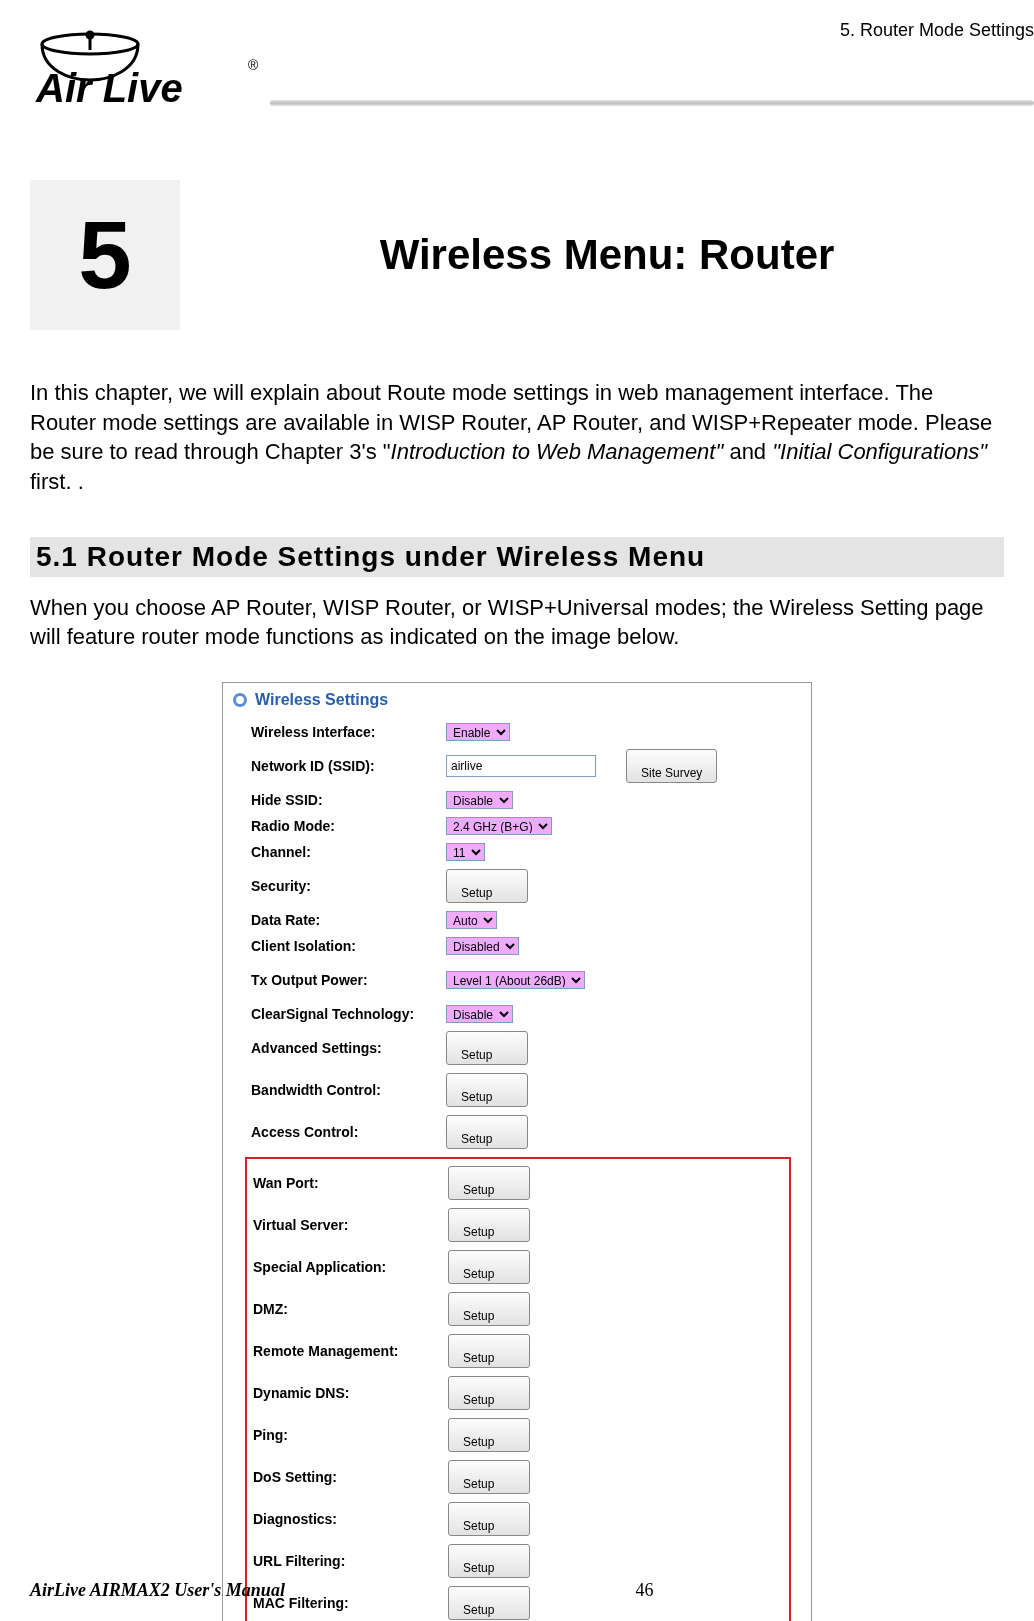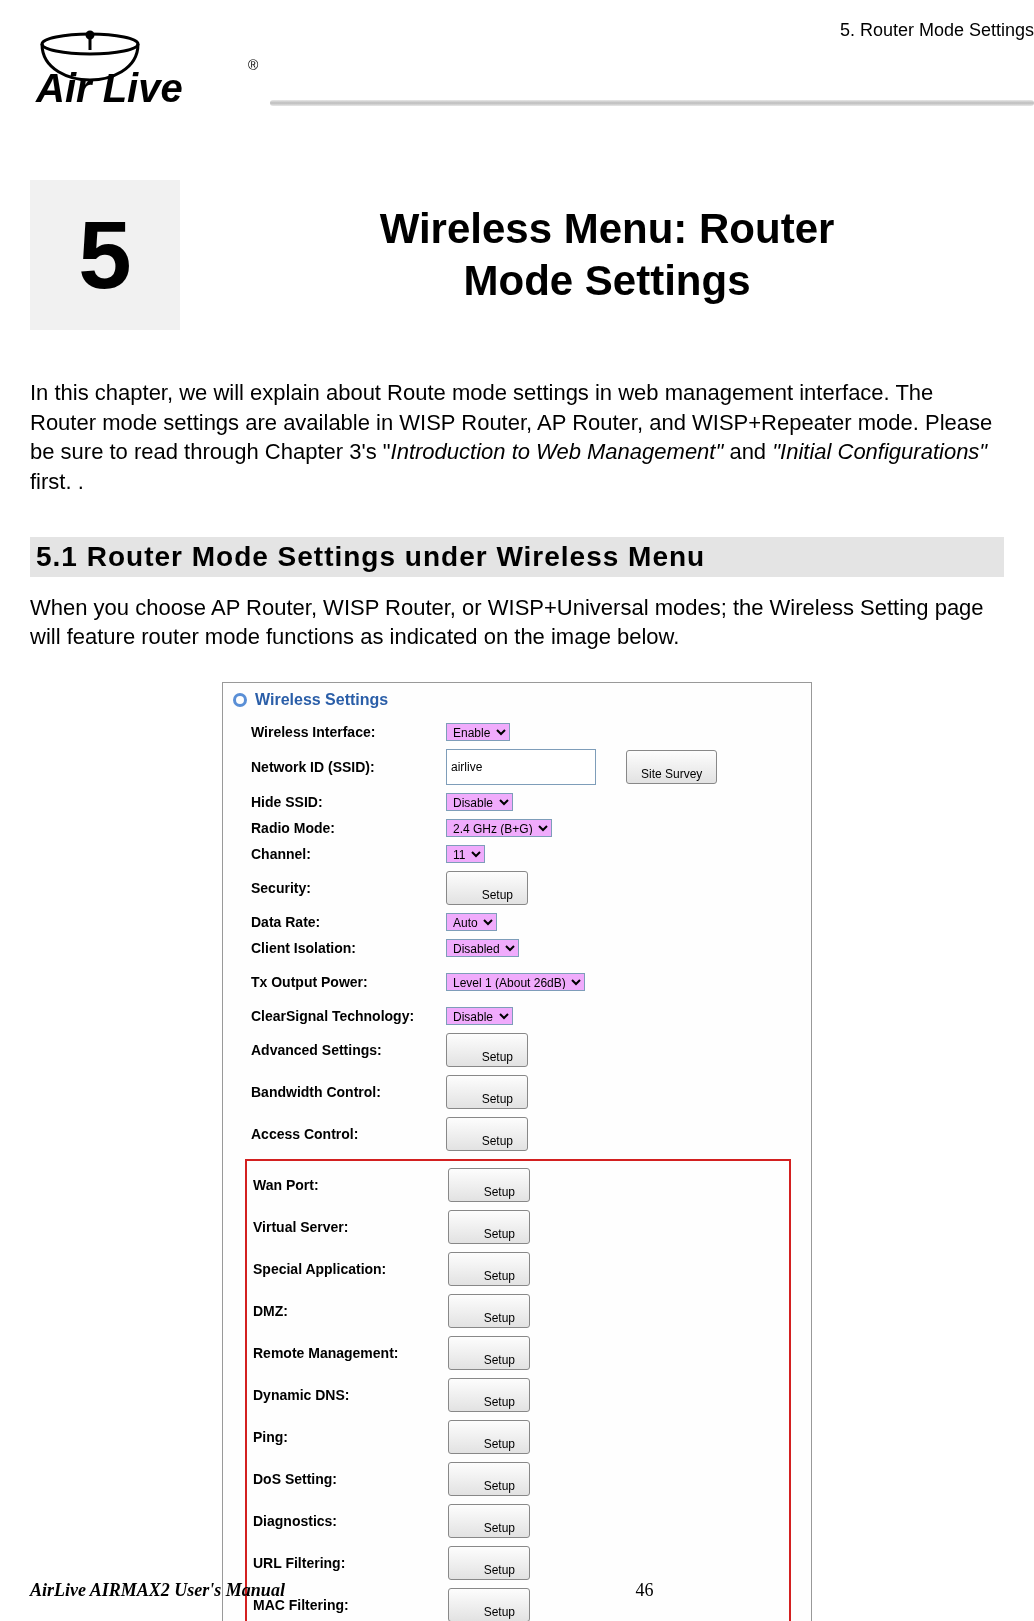--- a/index.html
+++ b/index.html
@@ -121,36 +121,36 @@
     }
     .ui-select {
       font-size: 12px;
       height: 18px;
       border: 1px solid #7e9db9;
       background: #f0abfc;
       padding: 1px 2px;
     }
     .ui-input {
       font-size: 12px;
-      height: 36px;
+      height: 22px;
       border: 1px solid #7e9db9;
       background: #fff;
       padding: 1px 4px;
       width: 150px;
     }
     .ui-button {
       font-size: 12px;
       height: 22px;
       padding: 16px 14px;
       border: 1px solid #888;
       border-radius: 3px;
       background: linear-gradient(#fdfdfd, #e2e2e2);
       cursor: pointer;
     }
-    .ui-button-sm { width: 82px; text-align: right; }
+    .ui-button-sm { width: 82px; text-align: left; }
     .highlighted-box {
       border: 2px solid #d32020;
       padding: 3px 6px 6px 6px;
       margin: 4px 0 6px -6px;
     }
     .bottom-row {
       display: flex;
       gap: 12px;
       padding: 10px 0 14px 20px;
     }
@@ -184,21 +184,20 @@
       <text x="218" y="40" font-family="Arial" font-size="14" fill="#000">®</text>
     </svg>
   </div>
   <div class="header-line"></div>
 </div>
 
 <div class="chapter-row">
   <div class="chapter-box">5</div>
   <div class="chapter-title">
     <span>Wireless Menu: Router</span><br>
-    <span>Mode Settings</span>
   </div>
 </div>
 
 <p class="intro-para">
   <span>In this chapter, we will explain about Route mode settings in web management interface.  The Router mode settings are available in WISP Router, AP Router, and WISP+Repeater mode.   Please be sure to read through Chapter 3's "</span><span class="ital">Introduction to Web Management"</span><span> and </span><span class="ital">"Initial Configurations"</span><span> first.   .</span>
 </p>
 
 <div class="section-heading">5.1 Router Mode Settings under Wireless Menu</div>
 <p class="section-para">When you choose AP Router, WISP Router, or WISP+Universal modes; the Wireless Setting page will feature router mode functions as indicated on the image below.</p>
 

